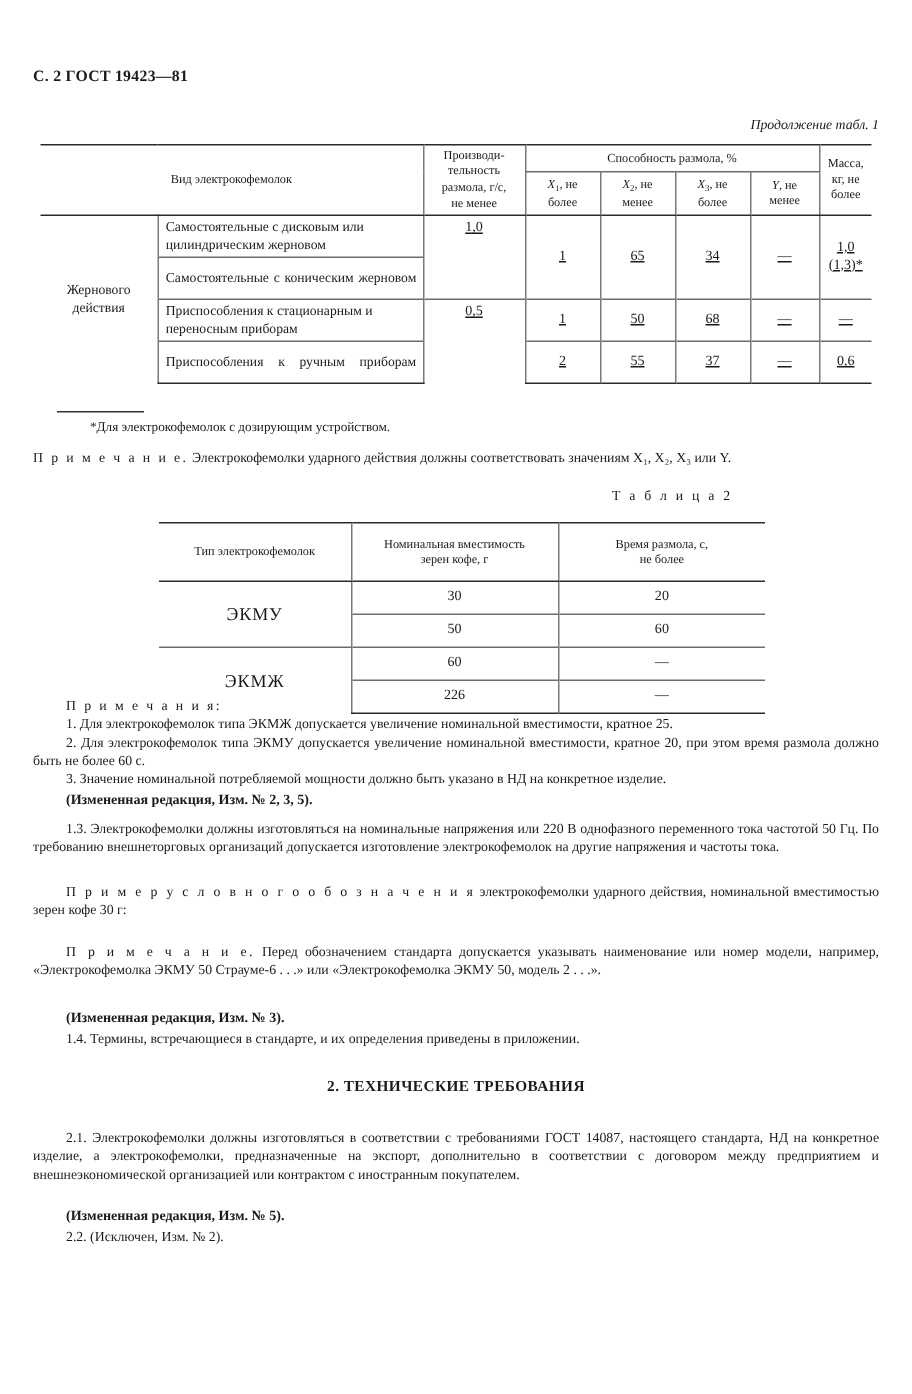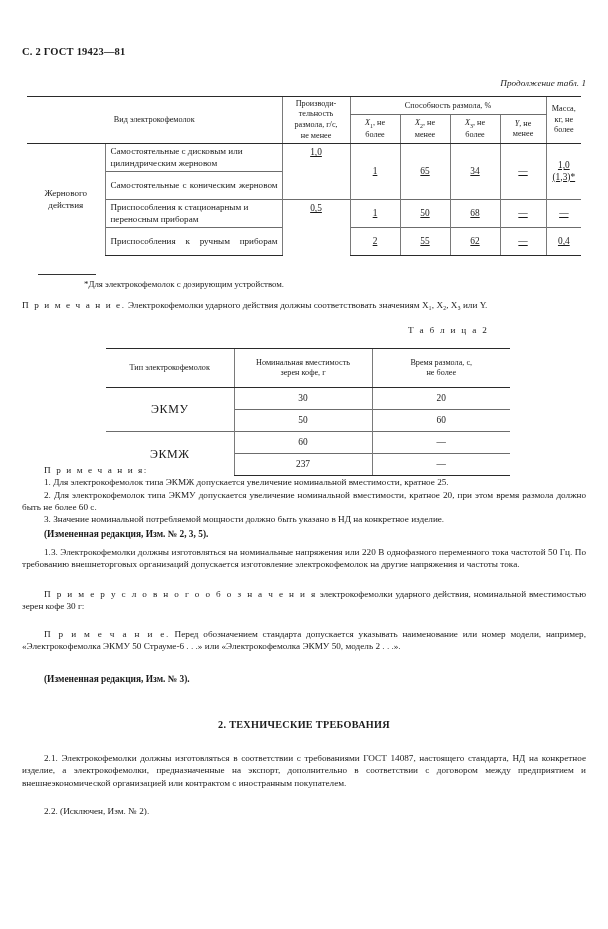--- a/index.html
+++ b/index.html
@@ -102,21 +102,20 @@
     left: 38px;
     top: 274px;
     width: 58px;
     border-top: 1px solid #333;
   }
   .footnote {
     position: absolute;
     left: 60px;
     top: 279px;
     font-size: 8.8px;
-    margin-left: 24px;
   }
 
   
   .note1 {
     position: absolute;
     left: 22px;
     top: 299px;
     width: 564px;
     font-size: 9.2px;
     line-height: 1.33;
@@ -264,23 +263,23 @@
           <td class="numcell bt-thin bl-thin">50</td>
           <td class="numcell bt-thin bl-thin">68</td>
           <td class="numcell bt-thin bl-thin">—</td>
           <td class="numcell bt-thin bl-thin">—</td>
         </tr>
 
         <tr>
           <td class="namecell just bt-thin bl-thin br-thin bb" style="height:25px">Приспособления к ручным приборам</td>
           <td class="numcell bt-thin bl-thin bb">2</td>
           <td class="numcell bt-thin bl-thin bb">55</td>
-          <td class="numcell bt-thin bl-thin bb">62</td>
+          <td class="numcell bt-thin bl-thin bb">37</td>
           <td class="numcell bt-thin bl-thin bb">—</td>
-          <td class="numcell bt-thin bl-thin bb">0,4</td>
+          <td class="numcell bt-thin bl-thin bb">0,6</td>
         </tr>
       </tbody>
     </table>
   </div>
 
   <div class="fnrule"></div>
   <div class="footnote">*Для электрокофемолок с дозирующим устройством.</div>
 
   <div class="note1">
     <span class="sp">П р и м е ч а н и е.</span><span> Электрокофемолки ударного действия должны соответствовать значениям X₁, X₂, X₃ или Y.</span>
@@ -313,21 +312,21 @@
           <td class="valcell bt-thin bl-thin" style="height:17px">50</td>
           <td class="valcell bt-thin bl-thin">60</td>
         </tr>
 
         <tr>
           <td class="typecell bt-thin" rowspan="2">ЭКМЖ</td>
           <td class="valcell bt-thin bl-thin" style="height:17px">60</td>
           <td class="valcell bt-thin bl-thin">—</td>
         </tr>
         <tr>
-          <td class="valcell bt-thin bl-thin bb" style="height:17px">237</td>
+          <td class="valcell bt-thin bl-thin bb" style="height:17px">226</td>
           <td class="valcell bt-thin bl-thin bb">—</td>
         </tr>
       </tbody>
     </table>
   </div>
 
   <div class="notes">
     <p class="sp" style="text-indent:22px">П р и м е ч а н и я:</p>
     <p>1. Для электрокофемолок типа ЭКМЖ допускается увеличение номинальной вместимости, кратное 25.</p>
     <p>2. Для электрокофемолок типа ЭКМУ допускается увеличение номинальной вместимости, кратное 20, при этом время размола должно быть не более 60 с.</p>
@@ -345,25 +344,27 @@
   <div class="blk" style="top:588px">
     <p><span class="sp">П р и м е р   у с л о в н о г о   о б о з н а ч е н и я</span><span> электрокофемолки ударного действия, номинальной вместимостью зерен кофе 30 г:</span></p>
   </div>
 
   <div class="blk" style="top:628px">
     <p><span class="sp">П р и м е ч а н и е.</span><span> Перед обозначением стандарта допускается указывать наименование или номер модели, например, «Электрокофемолка ЭКМУ 50 Страуме-6 . . .» или «Электрокофемолка ЭКМУ 50, модель 2 . . .».</span></p>
   </div>
 
   <div class="blk" style="top:673px">
     <p class="chgline">(Измененная редакция, Изм. № 3).</p>
+    <p>1.4. Термины, встречающиеся в стандарте, и их определения приведены в приложении.</p>
   </div>
 
   <div class="sect-title" style="top:719px">2. ТЕХНИЧЕСКИЕ ТРЕБОВАНИЯ</div>
 
   <div class="blk" style="top:752px">
     <p>2.1. Электрокофемолки должны изготовляться в соответствии с требованиями ГОСТ 14087, настоящего стандарта, НД на конкретное изделие, а электрокофемолки, предназначенные на экспорт, дополнительно в соответствии с договором между предприятием и внешнеэкономической организацией или контрактом с иностранным покупателем.</p>
   </div>
 
   <div class="blk" style="top:805px">
+    <p class="chgline">(Измененная редакция, Изм. № 5).</p>
     <p>2.2. (Исключен, Изм. № 2).</p>
   </div>
 
 </div>
 
 </body></html>

